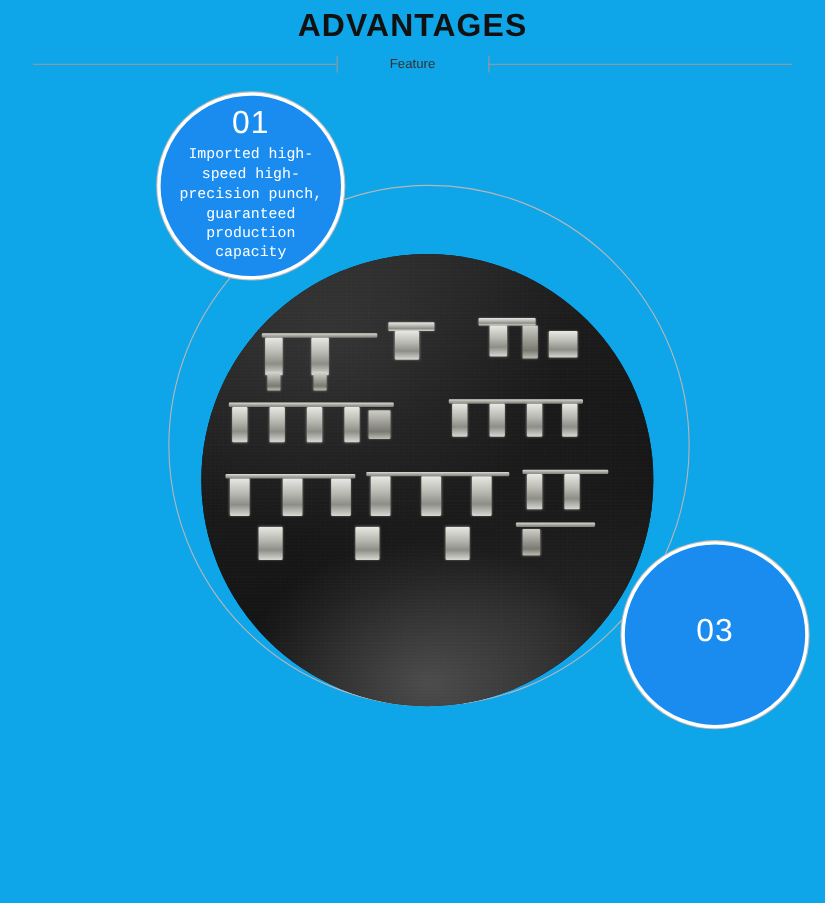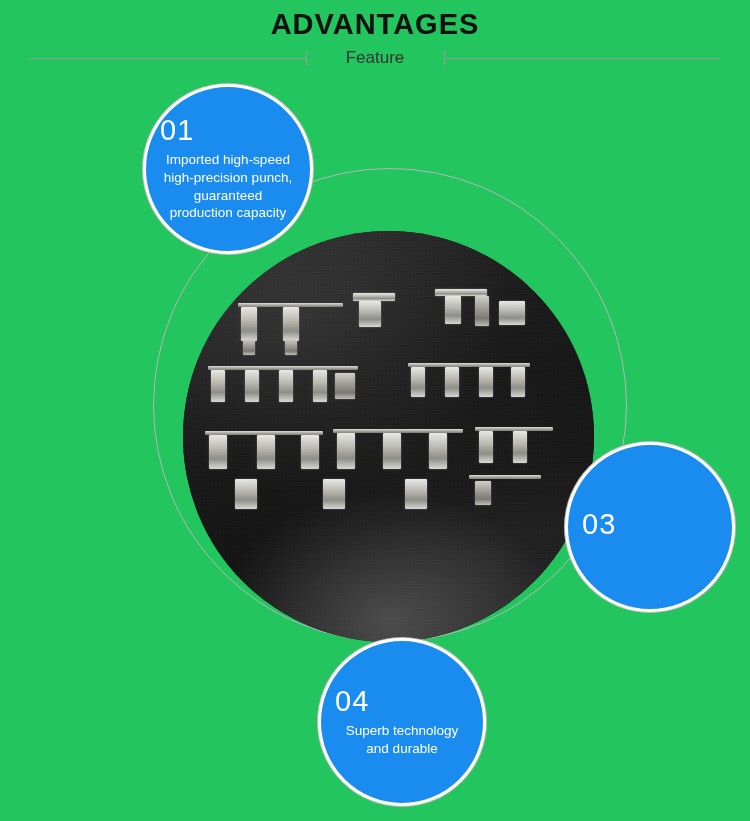--- a/index.html
+++ b/index.html
@@ -9,21 +9,21 @@
   }
   body {
     font-family: "Liberation Sans", sans-serif;
     -webkit-font-smoothing: antialiased;
   }
   #stage {
     position: relative;
     width: 750px;
     height: 821px;
     overflow: hidden;
-    background: #22c55e;
+    background: #0ea5e9;
   }
 
   
   .title {
     position: absolute;
     top: 8px;
     left: 0;
     width: 750px;
     text-align: center;
     font-size: 29px;
@@ -36,21 +36,21 @@
     top: 46px;
     left: 235px;
     width: 280px;
     height: 24px;
     display: flex;
     align-items: center;
     justify-content: center;
     gap: 8px;
   }
   .subtitle-text {
-    font-size: 17px;
+    font-size: 12px;
     color: #333333;
     white-space: nowrap;
   }
   .rule {
     position: absolute;
     top: 58px;
     height: 1px;
     background: #9a9a9a;
   }
   .rule.left { left: 30px; width: 276px; }
@@ -124,45 +124,45 @@
   .bubble {
     position: absolute;
     border-radius: 50%;
     background: #1a8cf0;
     color: #ffffff;
     box-sizing: border-box;
     border: 3px solid #ffffff;
     box-shadow: 0 0 0 1px #bfbfbf;
     display: flex;
     flex-direction: column;
-    align-items: flex-start;
+    align-items: center;
     justify-content: center;
     text-align: center;
     padding: 10px 14px;
   }
   .bubble .num {
     font-size: 29px;
     font-weight: 400;
     line-height: 1;
     margin-bottom: 6px;
     letter-spacing: 1px;
   }
   .bubble .txt {
     font-size: 13.5px;
     line-height: 1.32;
     font-weight: 400;
   }
 
   #b1 { left: 143px; top: 84px;  width: 170px; height: 170px; }
   #b2 { left: 505px; top: 134px; width: 168px; height: 168px; }
-  #b3 { left: 565px; top: 442px; width: 170px; height: 170px; }
+  #b3 { left: 565px; top: 492px; width: 170px; height: 170px; }
   #b4 { left: 318px; top: 638px; width: 168px; height: 168px; }
   #b5 { left: 18px;  top: 395px; width: 170px; height: 170px; }
 
-  #b1 .txt, #b5 .txt { padding: 0 2px; }
+  #b1 .txt, #b5 .txt { padding: 0 2px; font-family: Liberation Mono, monospace; }
 </style>
 </head>
 <body>
 
 <div id="stage">
 
   <div class="title">ADVANTAGES</div>
 
   <div class="rule left"></div>
   <div class="tick l"></div>
@@ -230,19 +230,15 @@
   <div class="bubble" id="b1" style="background: rgb(26, 140, 240);">
     <span class="num">01</span>
     <span class="txt">Imported high-speed high-precision punch, guaranteed production capacity</span>
   </div>
 
 
   <div class="bubble" id="b3" style="background: rgb(26, 140, 240);">
     <span class="num">03</span>
   </div>
 
-  <div class="bubble" id="b4" style="background: rgb(26, 140, 240);">
-    <span class="num">04</span>
-    <span class="txt">Superb technology and durable</span>
-  </div>
 
 
 </div>
 
 </body></html>

